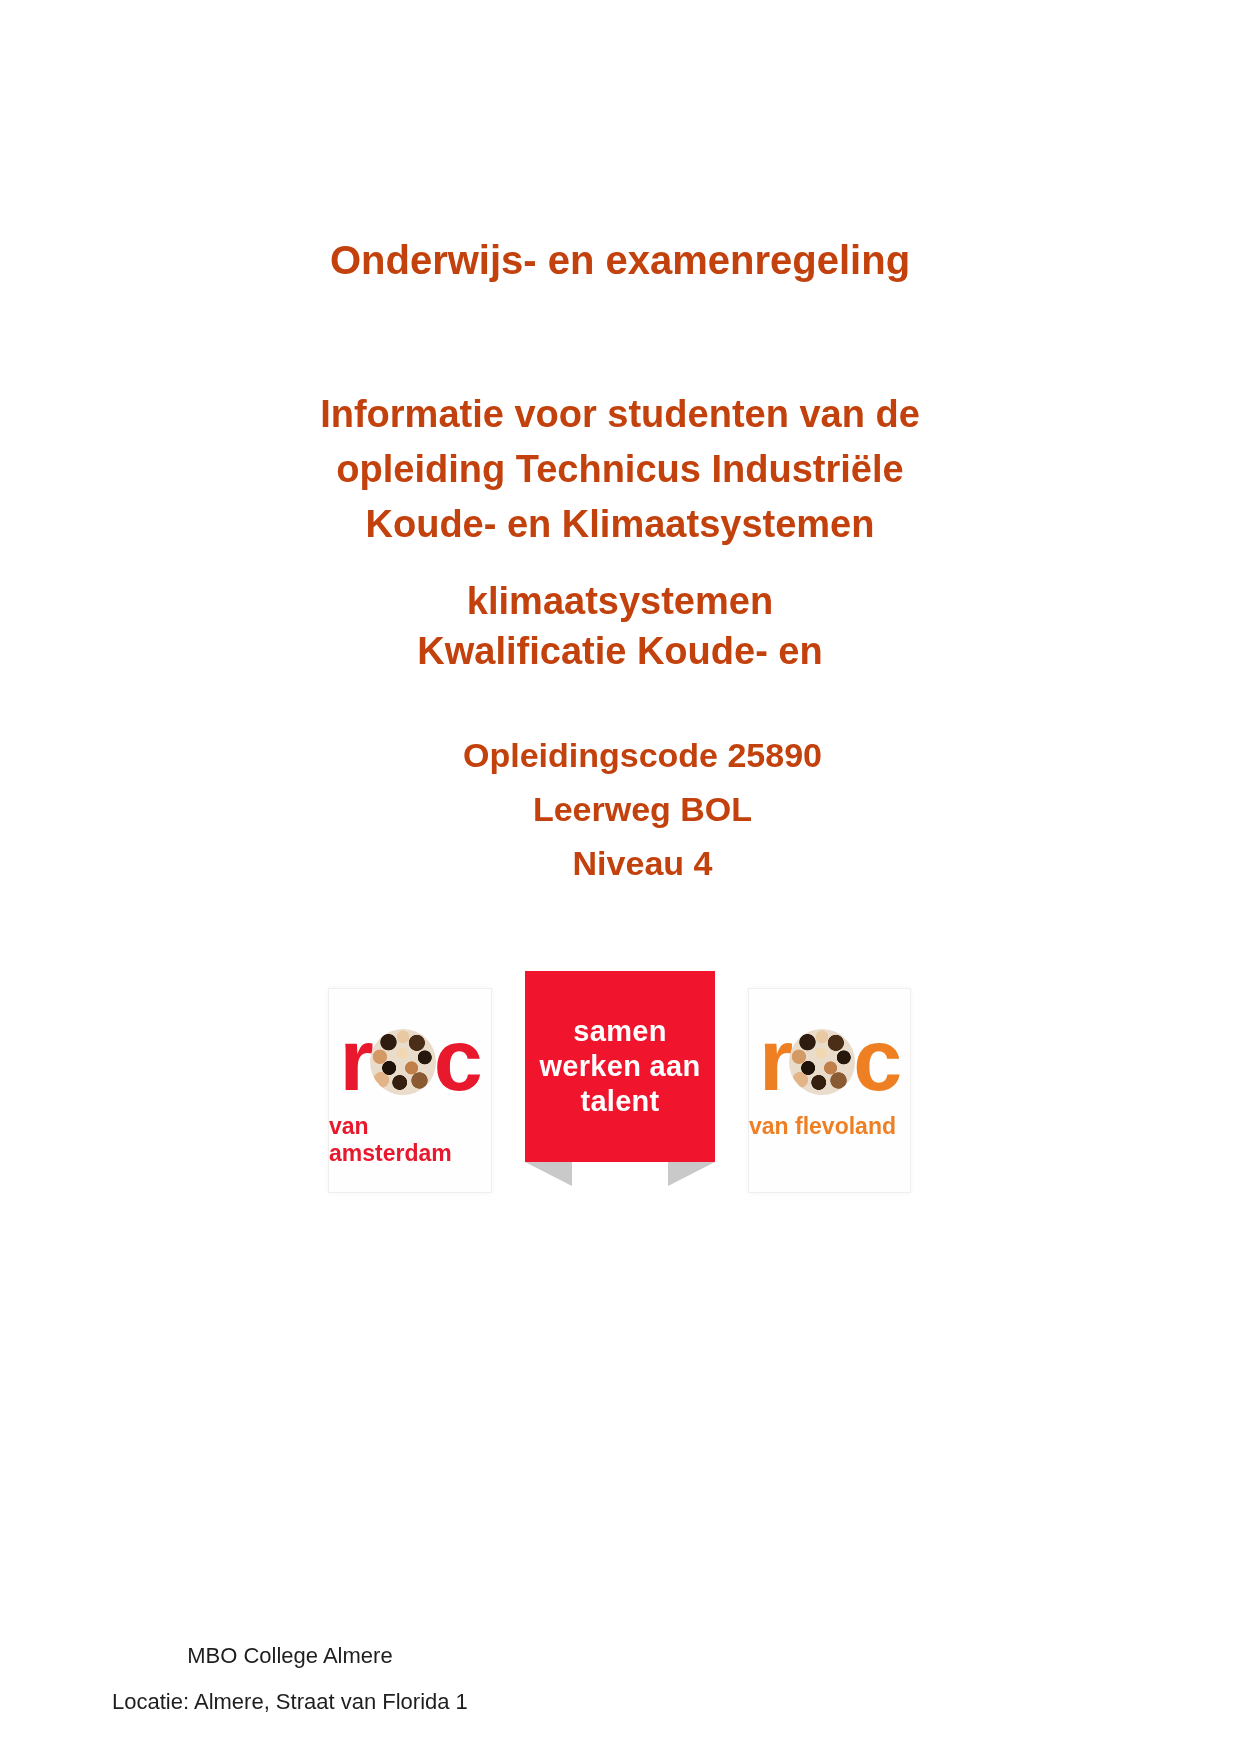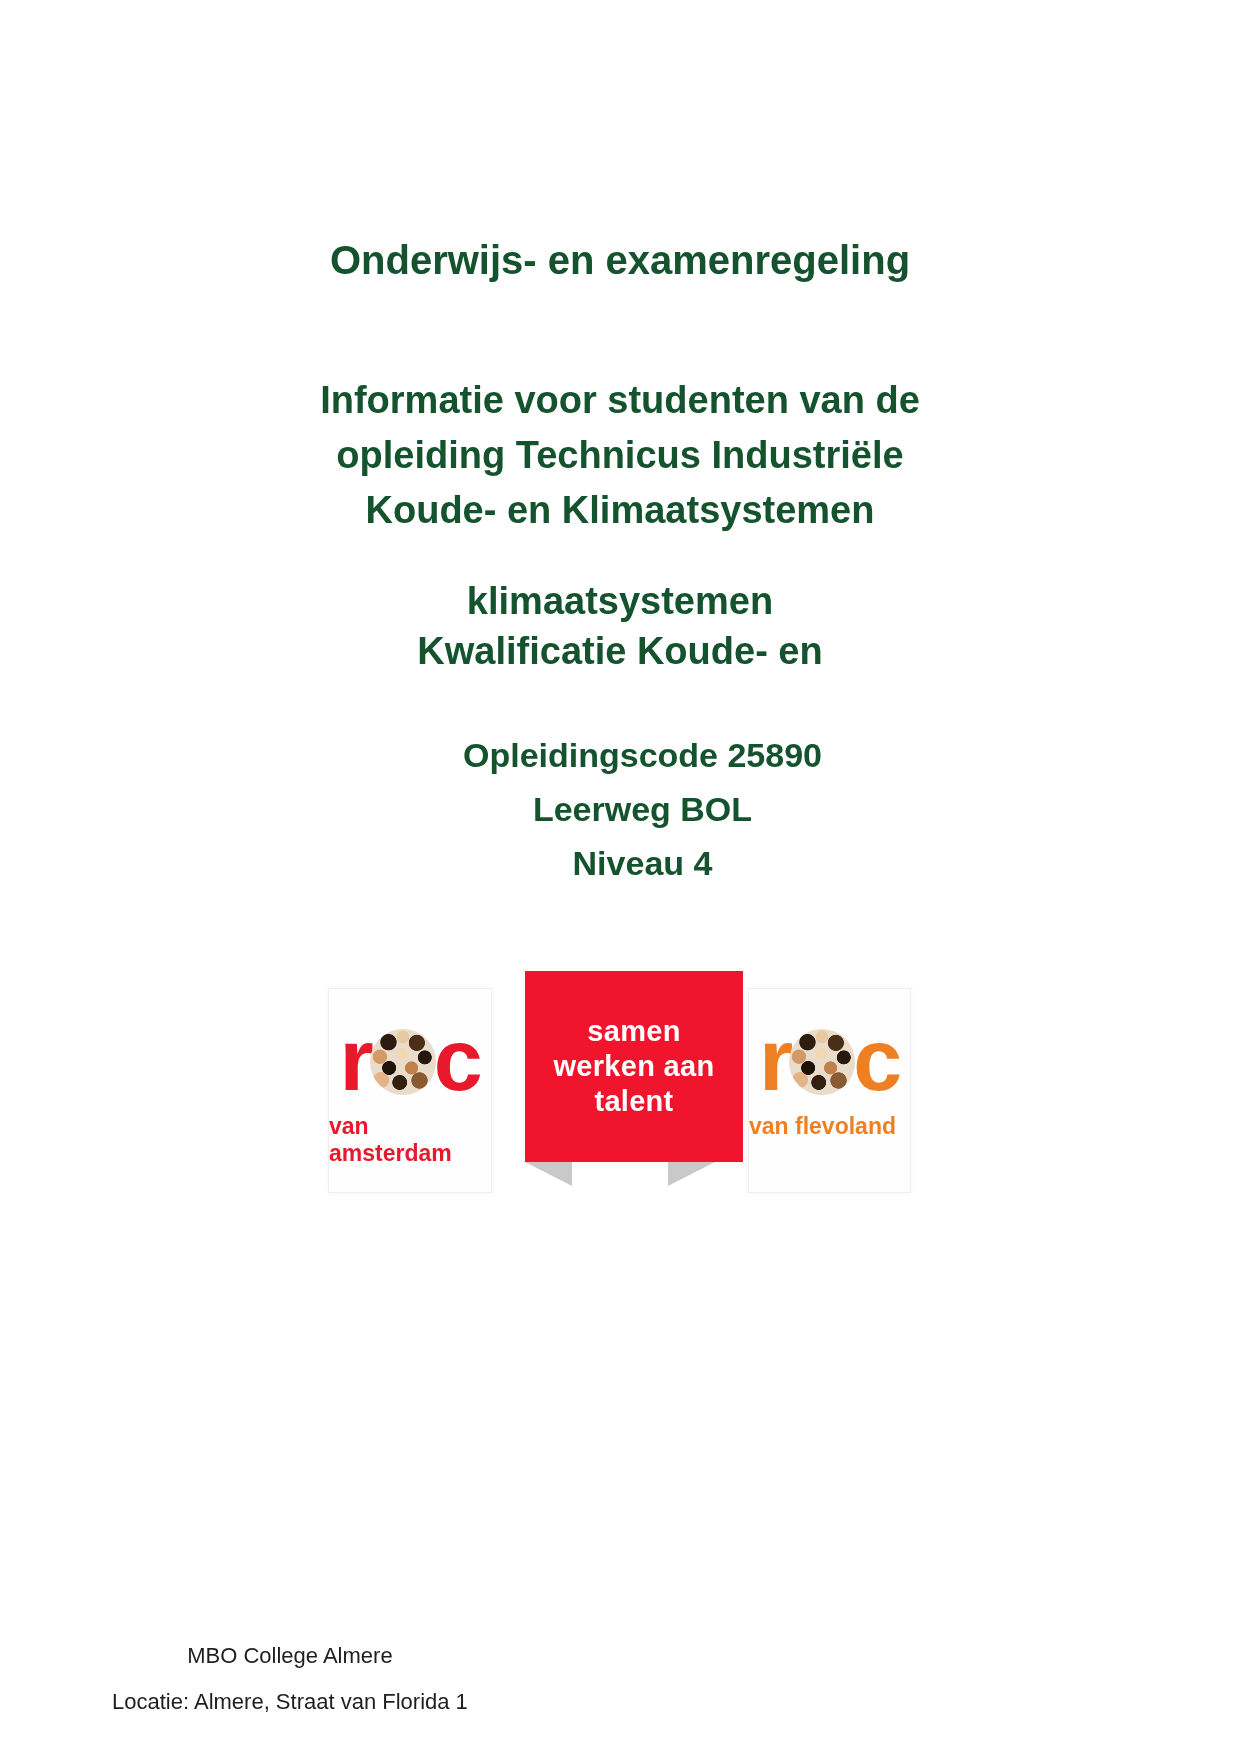--- a/index.html
+++ b/index.html
@@ -4,23 +4,23 @@
 <style>
   html,body{margin:0;padding:0;background:#ffffff;}
   body{
     width:1240px;height:1755px;position:relative;overflow:hidden;
     font-family:"Liberation Sans","DejaVu Sans",sans-serif;
     color:#1b1b1b;
   }
   .page{position:absolute;inset:0;background:#ffffff;}
 
   
-  .center-block{position:absolute;left:0;right:0;text-align:center;font-weight:bold;color:#14532d;}
+  .center-block{position:absolute;left:0;right:0;text-align:center;font-weight:bold;color:#c2410c;}
   .title-block{top:230px;font-size:40px;line-height:60px;}
-  .subtitle-block{top:373px;font-size:38px;line-height:55px;}
+  .subtitle-block{top:387px;font-size:38px;line-height:55px;}
   .qualification-block{top:576px;font-size:38px;line-height:50px;}
   .details-block{top:728px;font-size:34px;line-height:54px;margin-left:45px;}
 
   
   .footer-block{position:absolute;left:112px;top:1643px;font-size:22px;line-height:26px;font-weight:normal;color:#1e1e1e;text-align:center;}
   .footer-line{margin:0 0 20px 0;}
 
   
   .logo-strip{position:absolute;left:0;top:0;width:100%;height:100%;pointer-events:none;}
   .logo-card{
@@ -55,21 +55,21 @@
       radial-gradient(circle at 75% 78%, #8a5a33 0 11%, transparent 12%);
   }
 
   .roc-sublabel{
     position:absolute;left:0;right:0;top:124px;text-align:left;
     font-size:23px;font-weight:bold;letter-spacing:0;
   }
 
   
   .banner{
-    position:absolute;left:525px;top:971px;width:218px;height:191px;
+    position:absolute;left:525px;top:971px;width:190px;height:191px;
     background:var(--banner-red,#F0142C);
     display:flex;flex-direction:column;justify-content:center;align-items:center;
     text-align:center;
   }
   .banner-line{color:var(--banner-text,#ffffff);font-size:29px;line-height:35px;font-weight:bold;letter-spacing:0.3px;}
   .banner-fold{position:absolute;top:1162px;width:47px;height:24px;background:var(--fold-gray,#C9C9C9);}
   .fold-left{left:525px;clip-path:polygon(0 0,100% 0,100% 100%);}
   .fold-right{left:668px;clip-path:polygon(0 0,100% 0,0 100%);}
 </style>
 </head>

